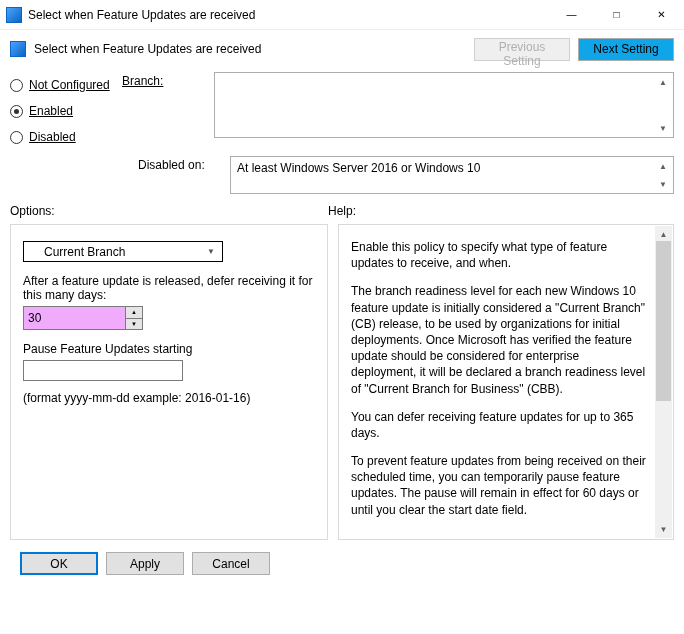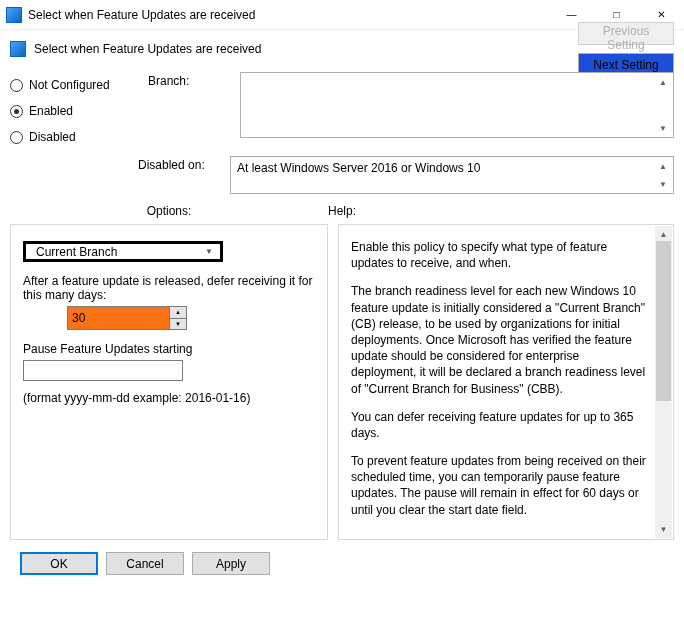--- a/index.html
+++ b/index.html
@@ -28,34 +28,34 @@
     font-family: "Segoe UI Symbol", sans-serif;
     font-size: 10px;
   }
   .hdr-row {
     display: flex;
     align-items: center;
     height: 38px;
     padding: 4px 10px;
   }
   .hdr-row .hdr-text { margin-left: 8px; }
-  .navbtns { margin-left: auto; display: flex; gap: 8px; flex-direction: column; }
+  .navbtns { margin-left: auto; display: flex; gap: 8px; }
   button.nav {
     width: 96px; height: 23px;
     border: 1px solid #adadad;
-    background: #1d4ed8;
+    background: #0ea5e9;
     font: inherit;
   }
   button.nav.disabled {
     color: #b0b0b0;
     background: #efefef;
     border-color: #d0d0d0;
   }
   .content { padding: 4px 10px 0 10px; }
-  .row-top { display: flex; gap: 28px; }
+  .row-top { display: flex; gap: 2px; text-decoration: underline; }
   .radios { width: 110px; }
   .radio-item { display: flex; align-items: center; height: 26px; gap: 6px; }
   .radio-outer {
     width: 13px; height: 13px; border: 1px solid #333; border-radius: 50%;
     display: flex; align-items: center; justify-content: center;
     background: #fff;
   }
   .radio-dot {
     width: 5px; height: 5px; border-radius: 50%; background: #333;
   }
@@ -66,50 +66,50 @@
     position: relative; background: #fff;
   }
   .scroll-caret {
     position: absolute; right: 2px;
     width: 16px; height: 16px;
     display: flex; align-items: center; justify-content: center;
     color: #606060; font-size: 8px;
   }
   .mid-row { display: flex; gap: 18px; margin-top: 6px; }
   .section-labels { display: flex; margin-top: 10px; }
-  .section-labels .left { width: 318px; text-align: center; }
+  .section-labels .left { width: 318px; }
   .panels { display: flex; gap: 10px; margin-top: 6px; }
   .panel {
     border: 1px solid #d9d9d9;
     height: 316px;
     position: relative;
   }
   .panel.left { width: 318px; padding: 10px 12px; overflow: hidden; }
   .panel.right { flex: 1; padding: 10px 8px 10px 12px; overflow: hidden; }
   .sel {
     width: 200px; height: 21px;
-    border: 3px solid #000000;
+    border: 1px solid #000000;
     display: flex; align-items: center;
-    padding: 0 10px;
+    padding: 0 20px;
     background: #fff;
     margin-top: 6px;
     position: relative;
   }
   .sel .chev {
     position: absolute; right: 2px; top: 0; bottom: 0;
     width: 18px;
     display: flex; align-items: center; justify-content: center;
     font-size: 8px; color: #555;
   }
   .spinner {
     width: 120px; height: 21px;
     border: 1px solid #7a7a7a;
     display: flex; align-items: center;
-    padding: 11px 4px; background: #f97316;
-    margin-top: 4px; position: relative; margin-left: 44px;
+    padding: 11px 4px; background: #f0abfc;
+    margin-top: 4px; position: relative;
   }
   .spin-btns {
     position: absolute; right: 0; top: 0; bottom: 0; width: 17px;
     display: flex; flex-direction: column;
   }
   .spin-btns > div {
     flex: 1; border-left: 1px solid #7a7a7a;
     display: flex; align-items: center; justify-content: center;
     font-size: 6px; background: #e5e5e5;
   }
@@ -261,16 +261,16 @@
       </div>
       <div class="scrollbar"></div>
       <div class="thumb"></div>
       <div class="sbtn" style="top:1px">▲</div>
       <div class="sbtn" style="bottom:1px">▼</div>
     </div>
   </div>
 
   <div class="footer">
     <button class="ft primary">OK</button>
+    <button class="ft">Apply</button>
     <button class="ft">Cancel</button>
-    <button class="ft">Apply</button>
   </div>
 </div>
 
 </body></html>

